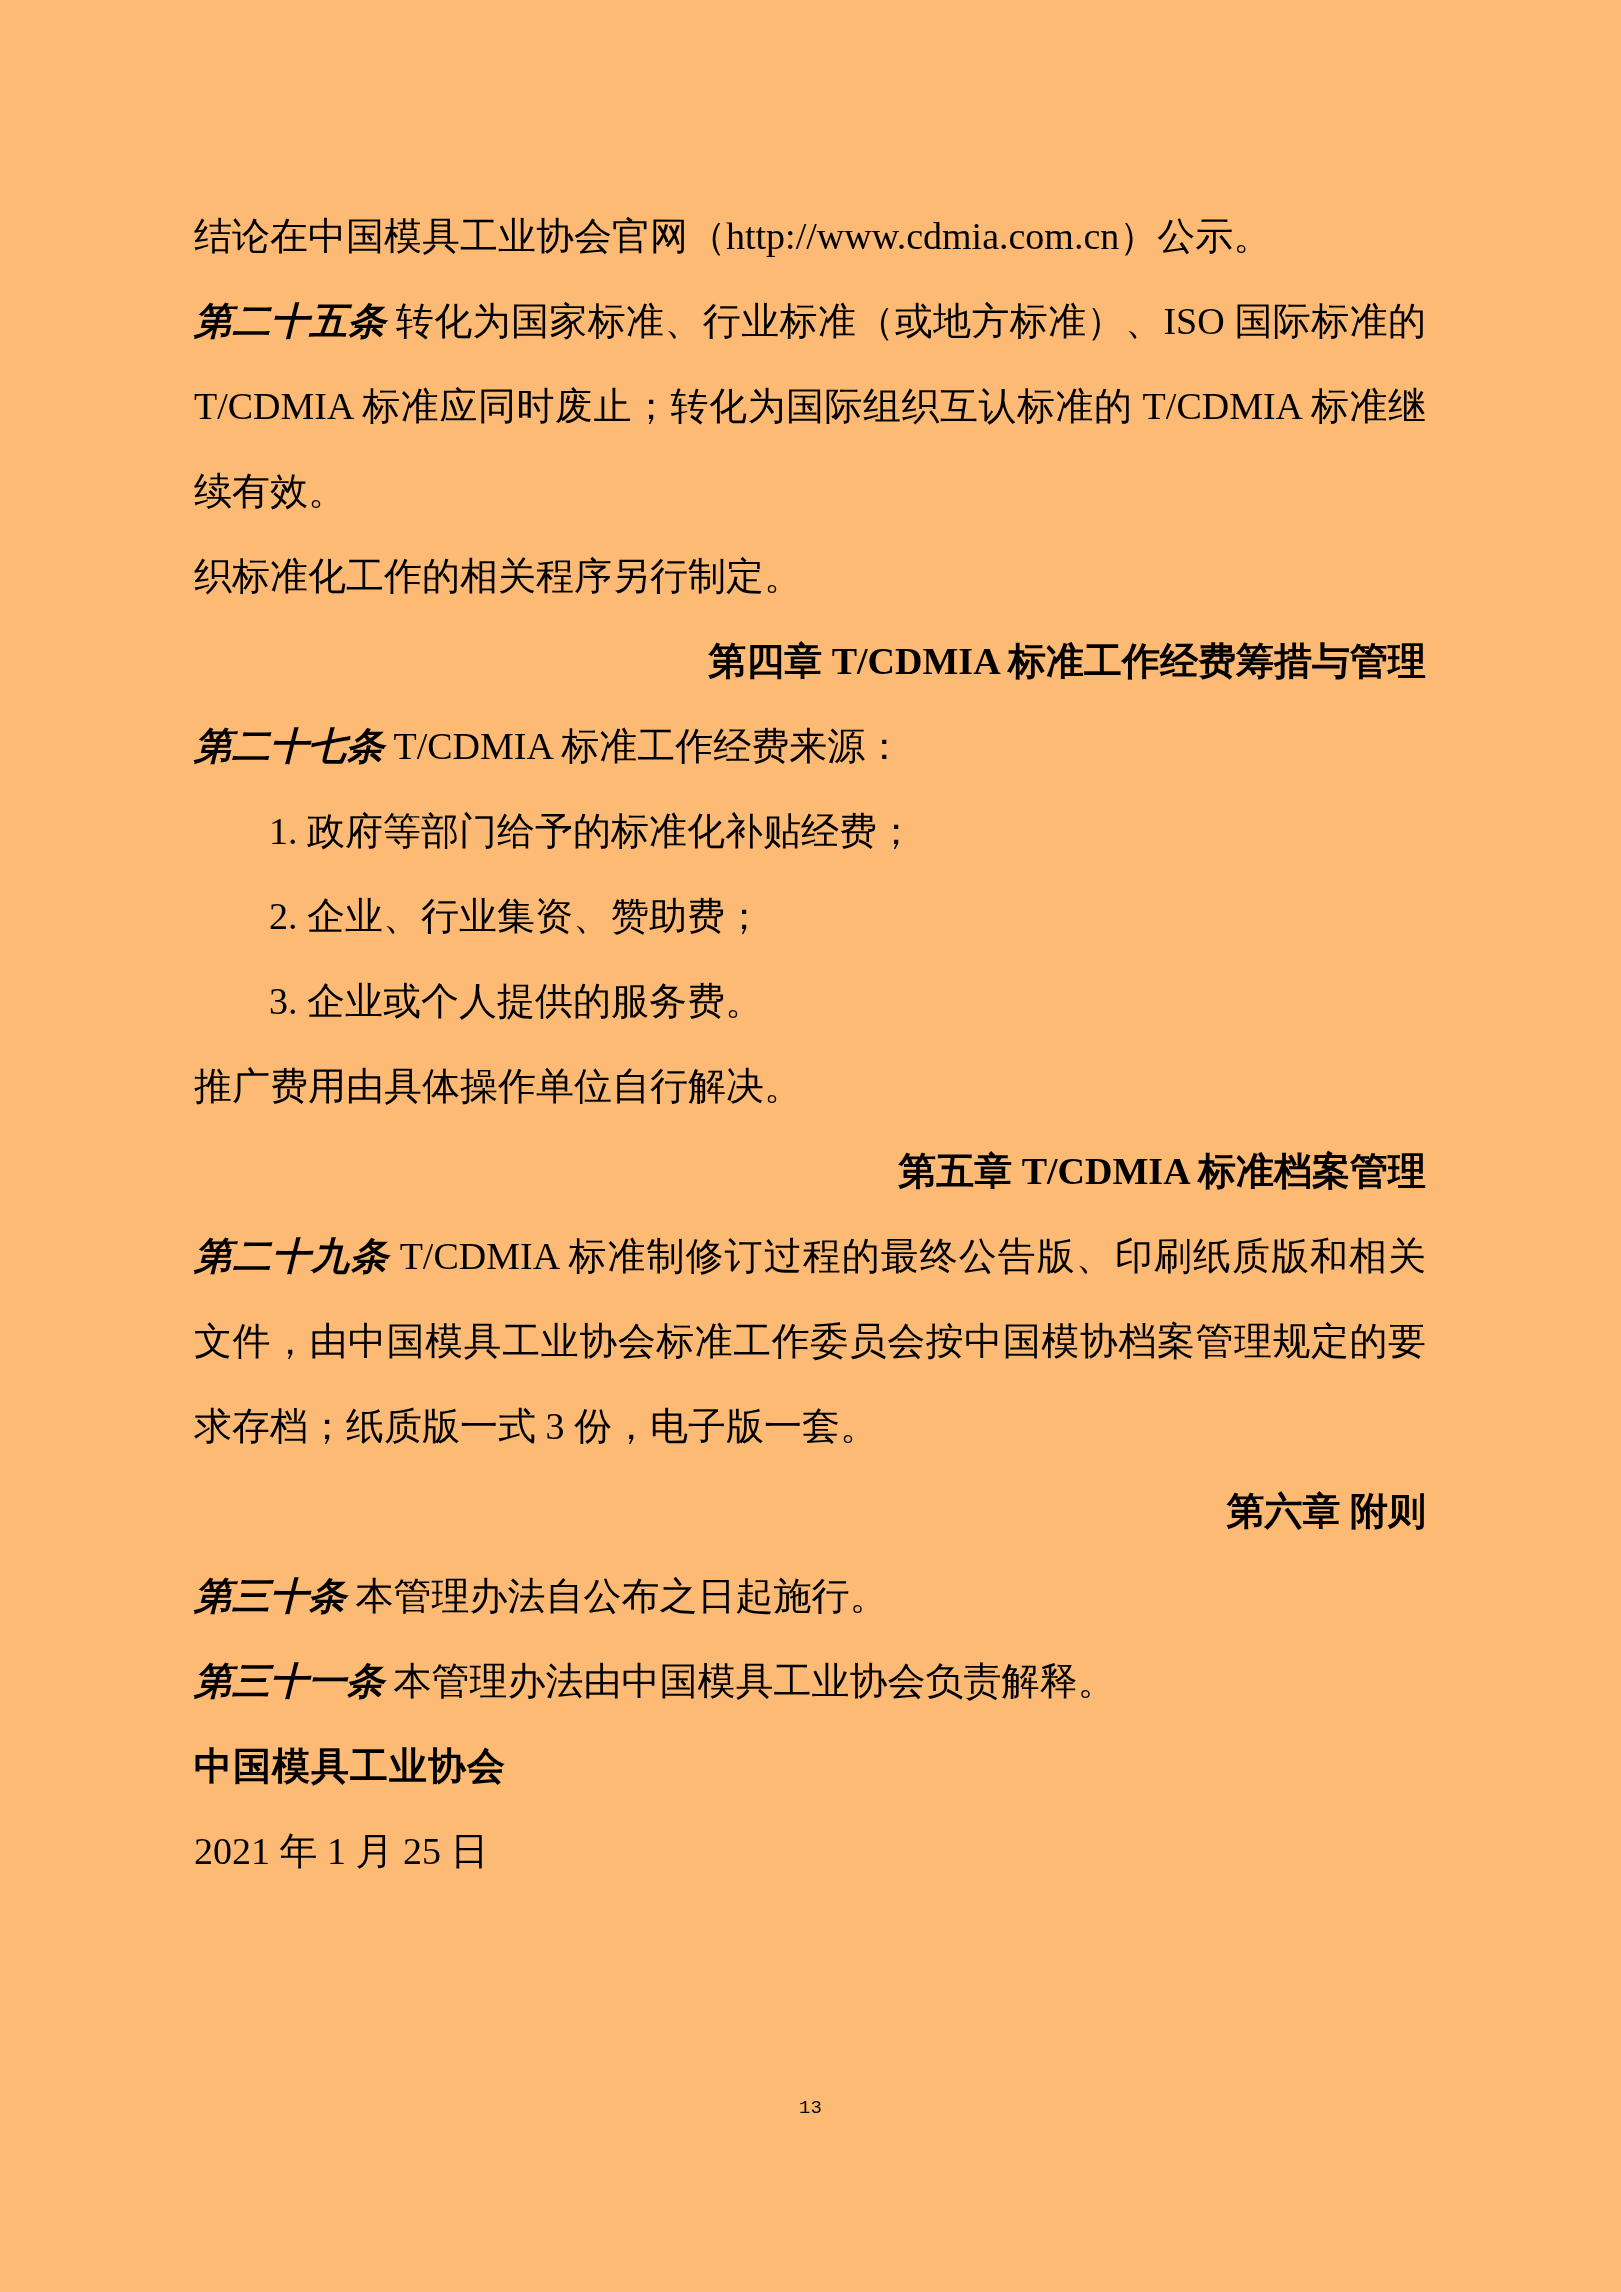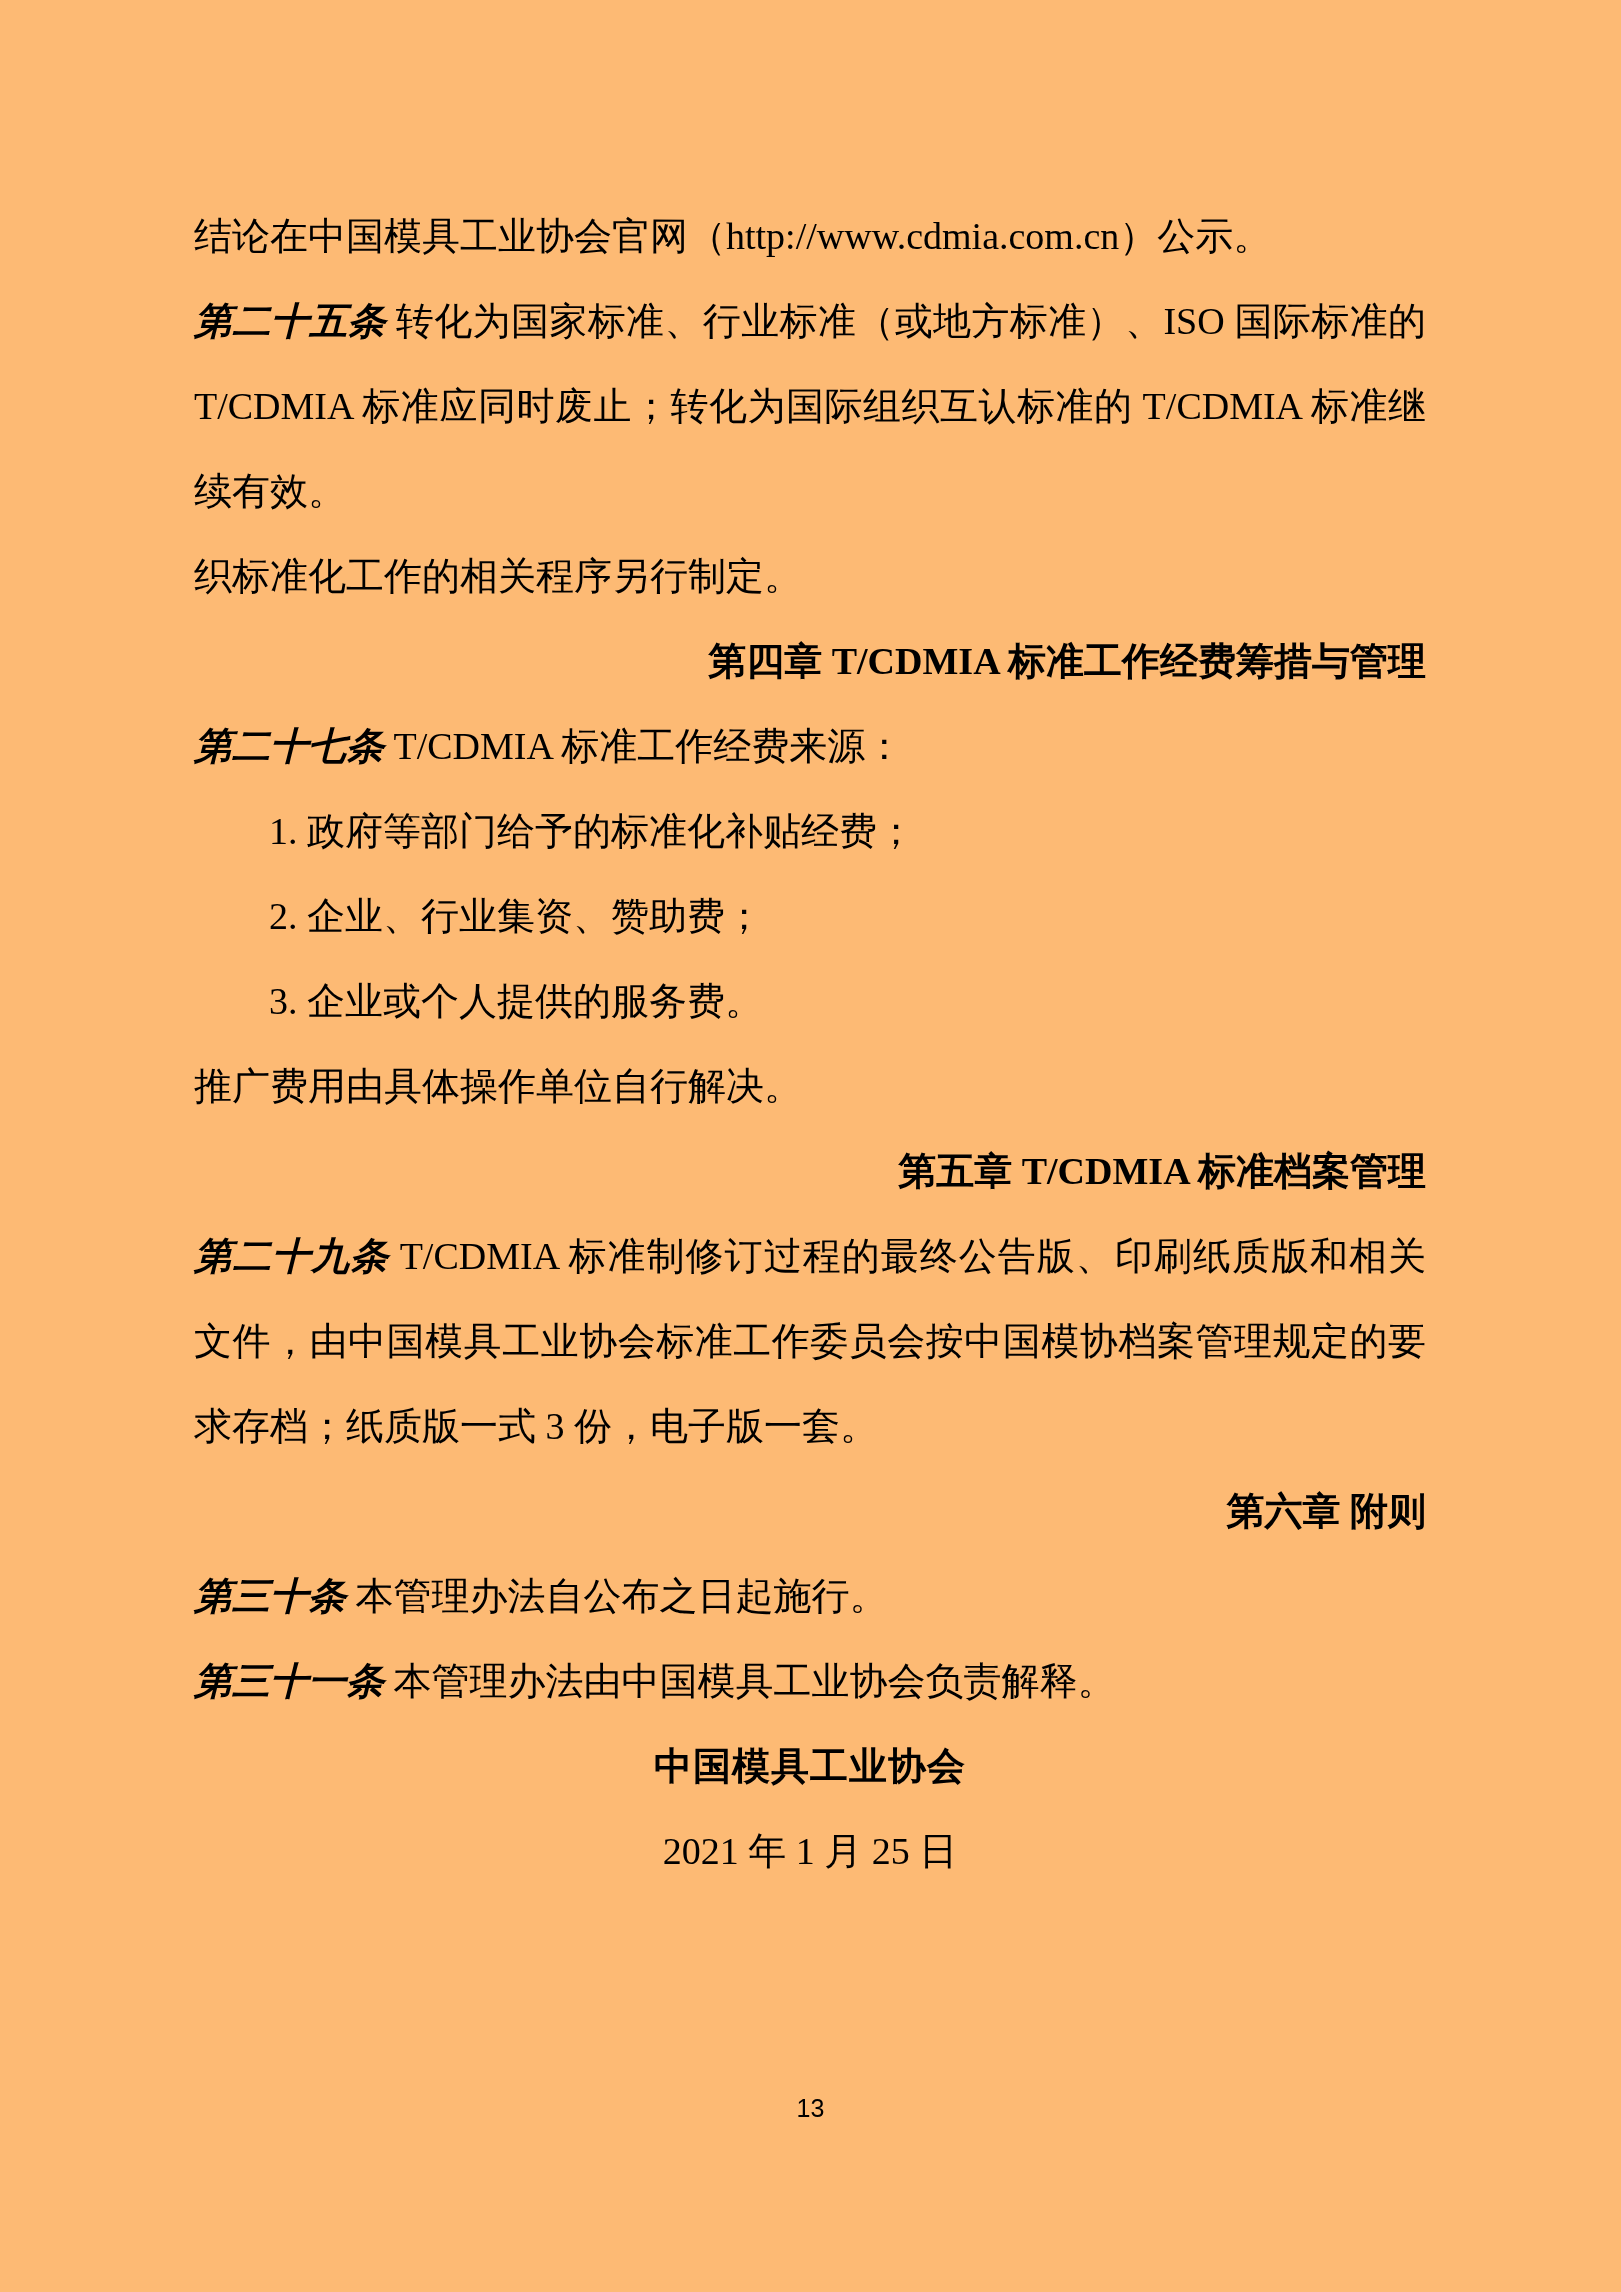--- a/index.html
+++ b/index.html
@@ -28,31 +28,31 @@
   .just {
     text-align: justify;
     text-align-last: justify;
     text-justify: inter-character;
   }
   .center {
     text-align: right;
     font-weight: bold;
   }
   .indent { padding-left: 75px; }
-  .right { text-align: center; font-family: Liberation Serif, serif; }
+  .right { text-align: left; font-family: Liberation Serif, serif; }
   .boldline { font-weight: bold; letter-spacing: 1px; }
   .b { font-weight: bold; font-style: italic; }
   .page-number {
     position: absolute;
     top: 2094px;
     left: 0;
     width: 100%;
     text-align: center;
-    font-family: Liberation Sans, sans-serif;
-    font-size: 25px;
+    font-family: Liberation Mono, monospace;
+    font-size: 19px;
     line-height: 29px;
     color: #000000;
   }
 </style>
 </head>
 <body>
 
 <div class="page">
   <div class="content">
 

